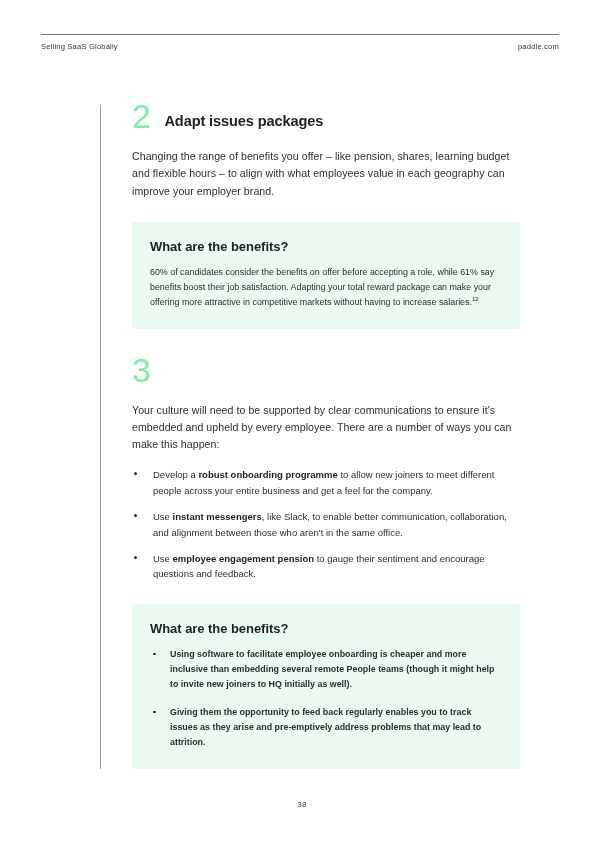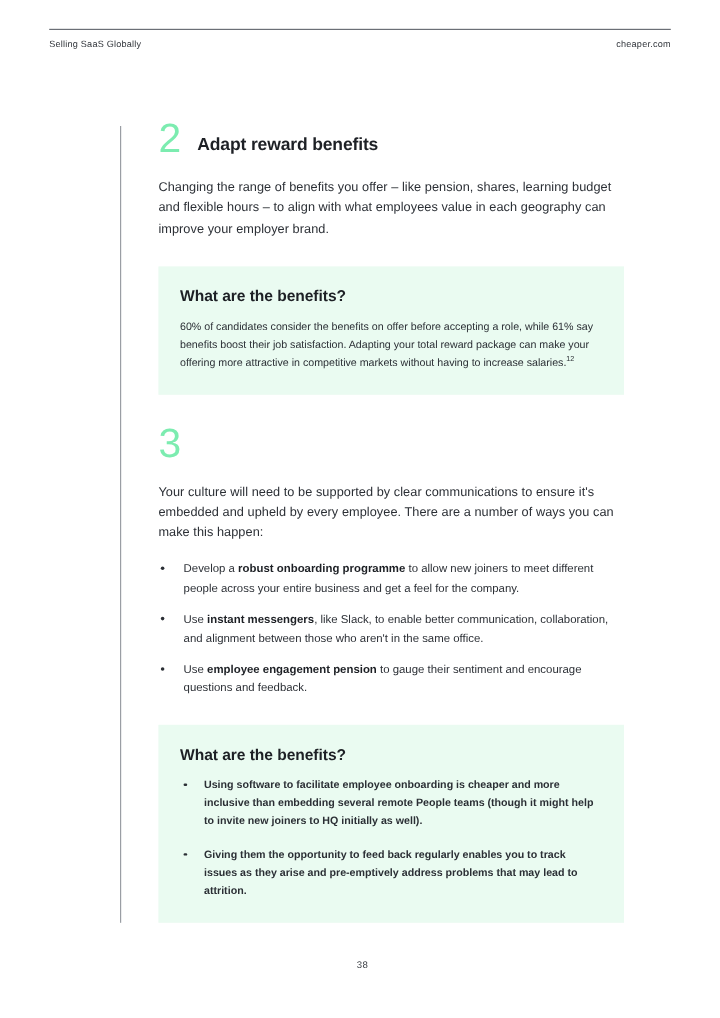--- a/index.html
+++ b/index.html
@@ -20,21 +20,21 @@
   .page {
     position: absolute;
     inset: 0;
     background: #ffffff;
   }
 
   
   .header {
     position: absolute;
     left: 41px;
-    top: 24px;
+    top: 34px;
     width: 518px;
     border-top: 1px solid #6b6f76;
     padding-top: 7px;
     display: flex;
     justify-content: space-between;
     align-items: flex-start;
   }
   .header-left,
   .header-right {
     font-size: 7.6px;
@@ -182,29 +182,29 @@
     letter-spacing: 0.3px;
   }
 </style>
 </head>
 <body>
 
 <div class="page">
 
   <div class="header">
     <div class="header-left">Selling SaaS Globally</div>
-    <div class="header-right">cheaper.com</div>
+    <div class="header-right">paddle.com</div>
   </div>
 
   <div class="content">
 
     <div class="section">
       <div class="sec-head">
         <div class="sec-num" style="color: rgb(124, 236, 176);">2</div>
-        <div class="sec-title">Adapt reward benefits</div>
+        <div class="sec-title">Adapt issues packages</div>
       </div>
 
       <p class="body last">Changing the range of benefits you offer – like pension, shares, learning budget and flexible hours – to align with what employees value in each geography can improve your employer brand.</p>
     </div>
 
     <div class="gap-before-callout"></div>
 
     <div class="callout" style="background: rgb(234, 251, 241);">
       <div class="callout-title">What are the benefits?</div>
       <p><span>60% of candidates consider the benefits on offer before accepting a role, while 61% say benefits boost their job satisfaction. Adapting your total reward package can make your offering more attractive in competitive markets without having to increase salaries.</span><sup>12</sup></p>

